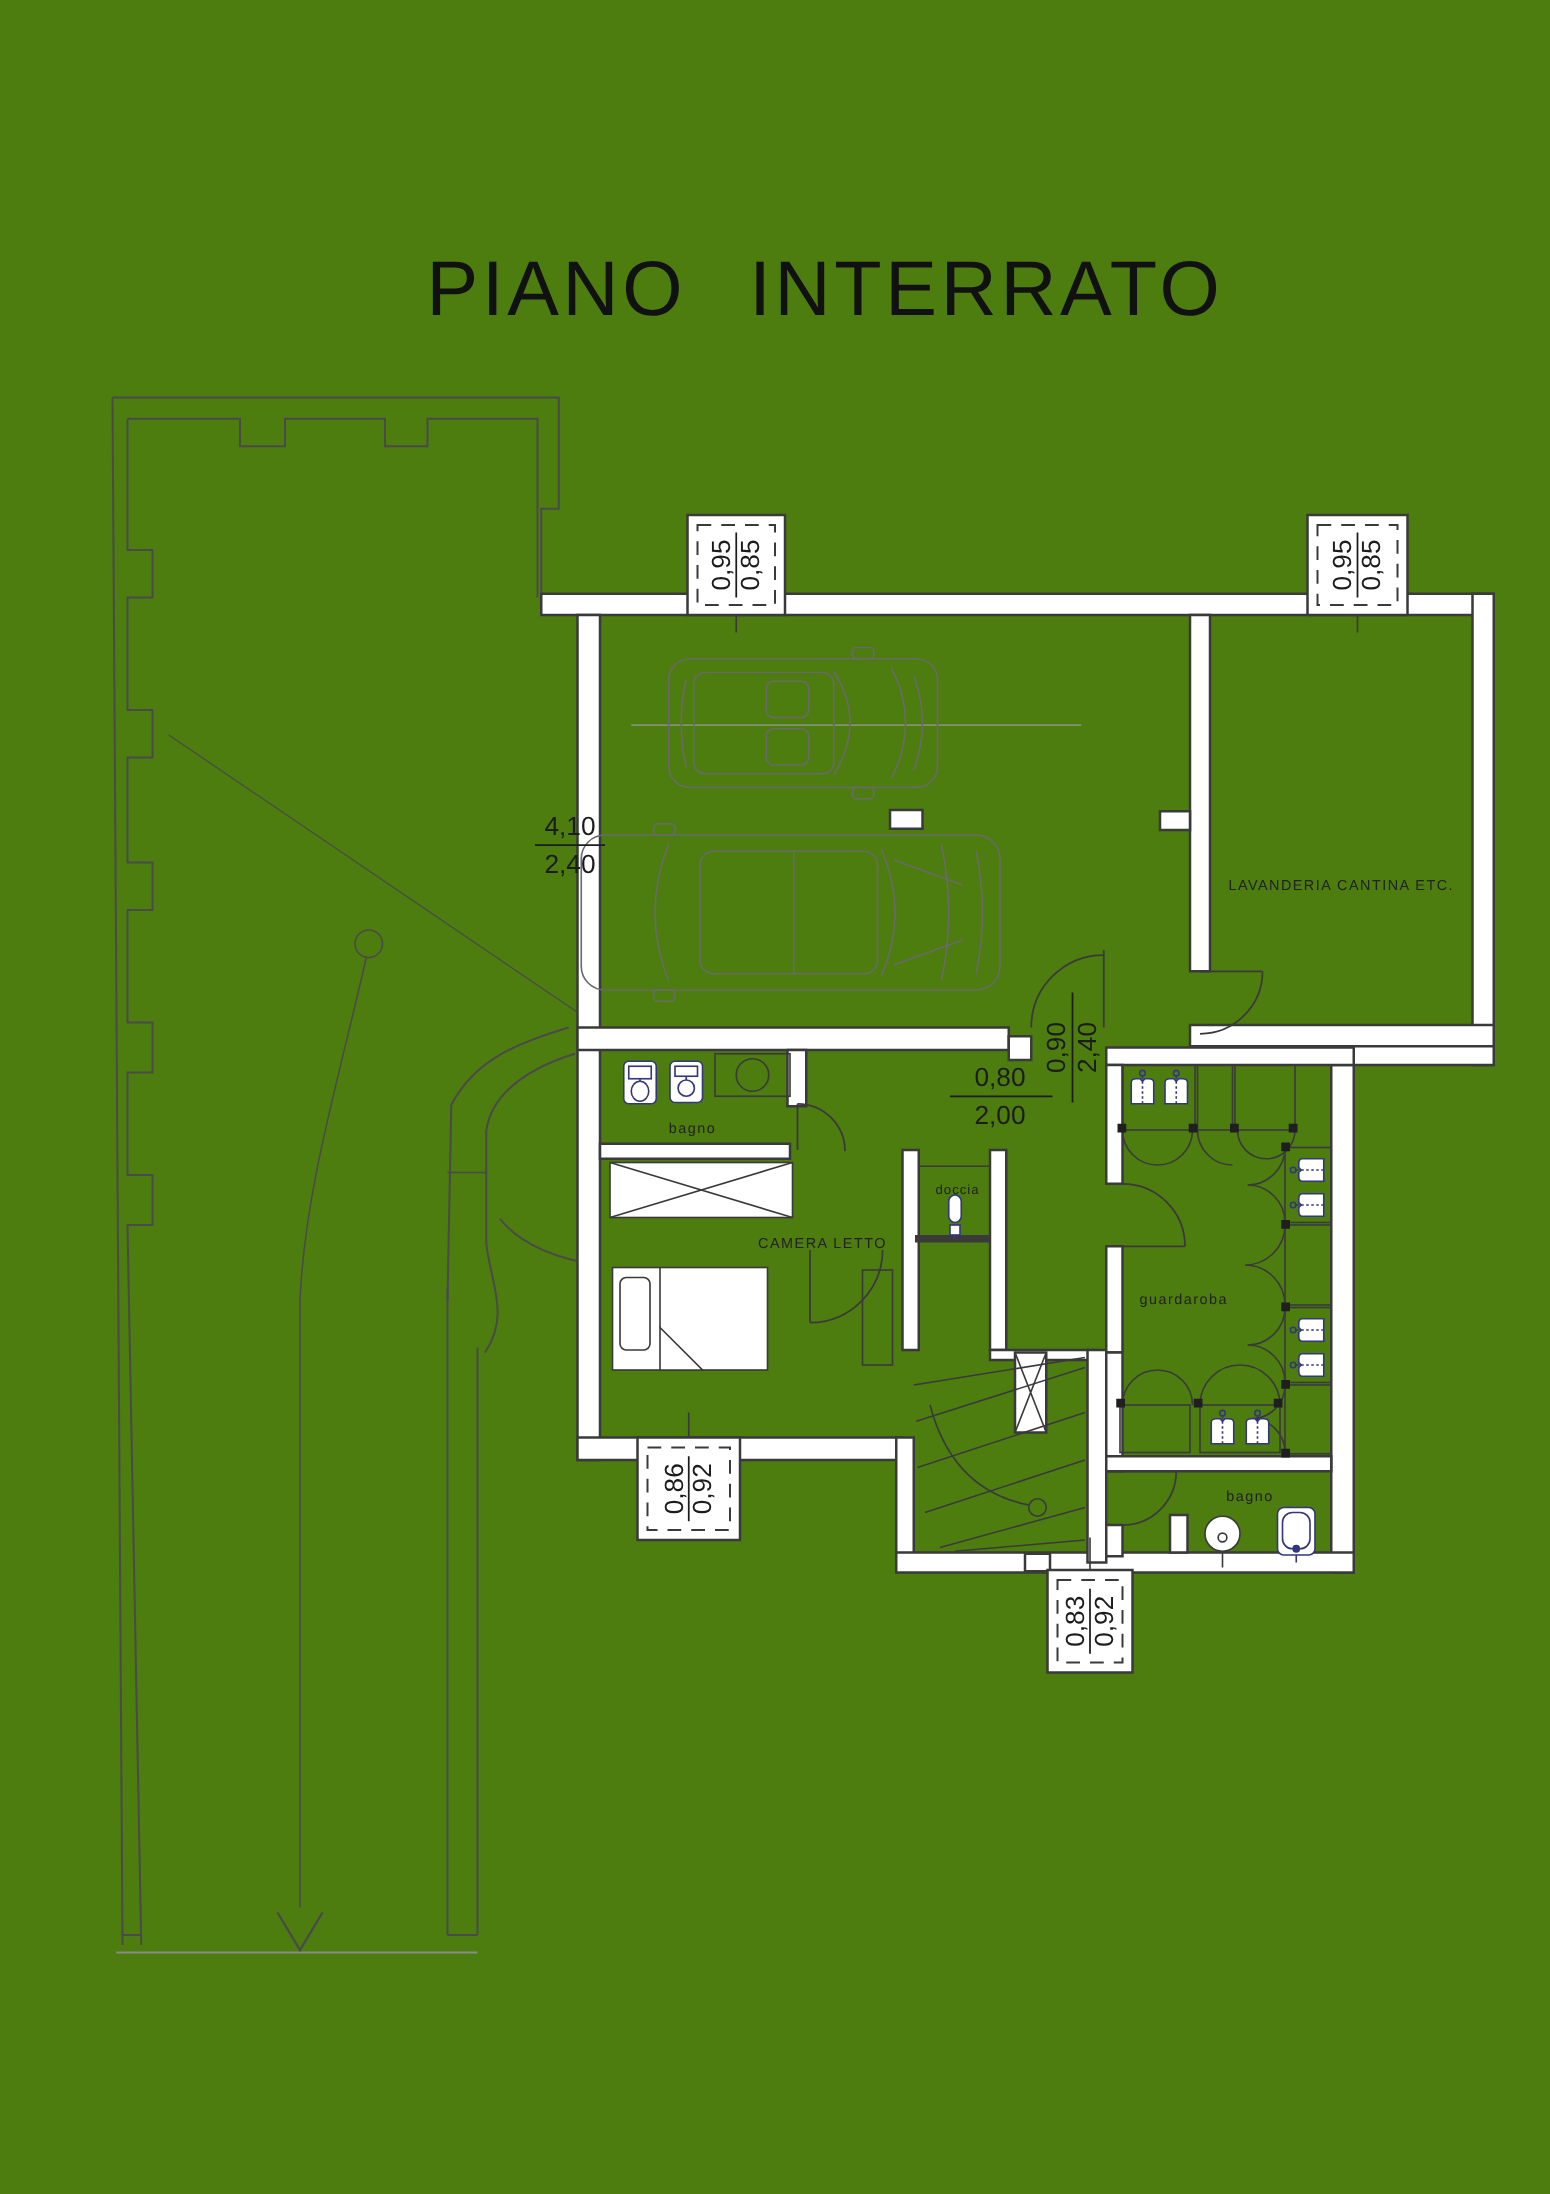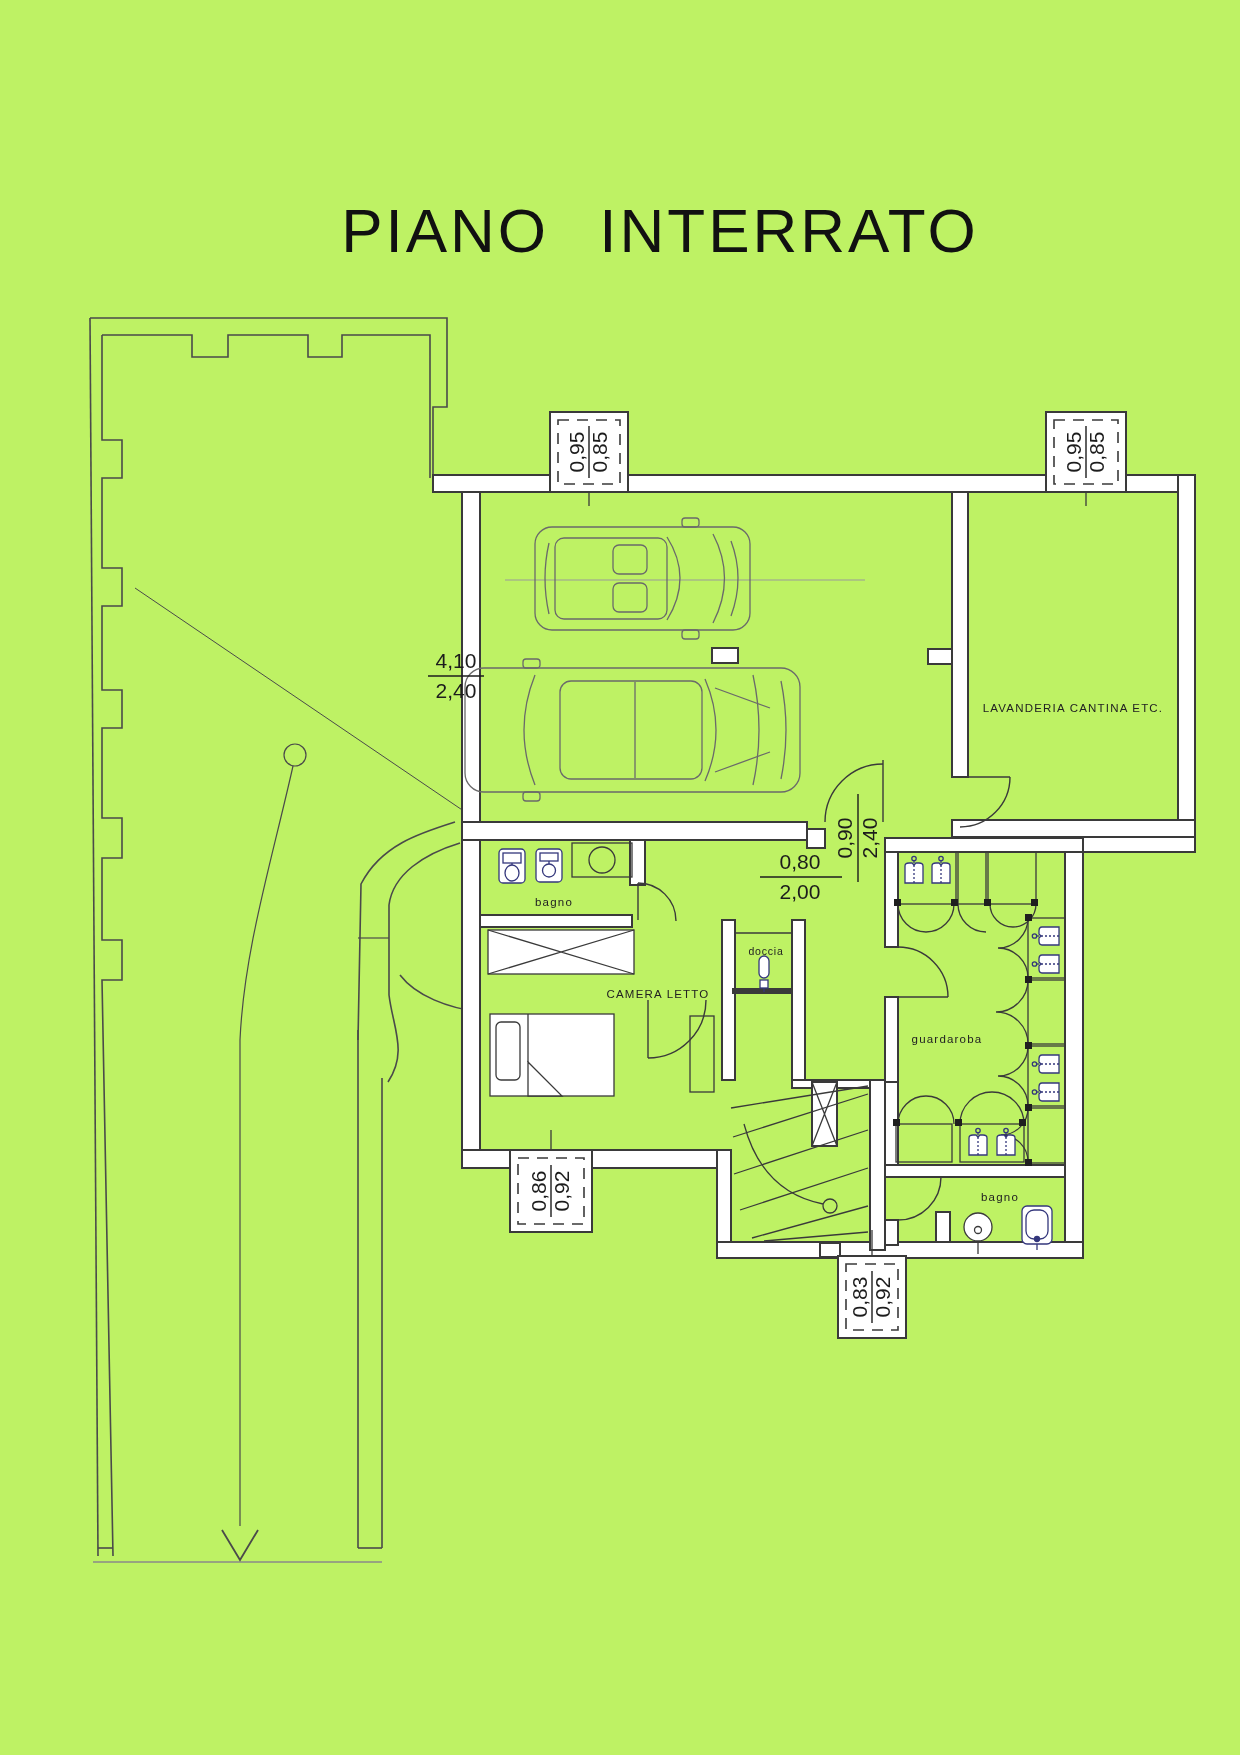--- a/index.html
+++ b/index.html
@@ -1,16 +1,16 @@
 <!DOCTYPE html>
 <html><head>
 <meta charset="utf-8">
 <style>
   html,body{margin:0;padding:0;background:#fff;}
-  #page{position:relative;width:1240px;height:1755px;background:#bef264;overflow:hidden;
+  #page{position:relative;width:1240px;height:1755px;background:#4d7c0f;overflow:hidden;
         font-family:"Liberation Sans", sans-serif;}
   svg text{font-family:"Liberation Sans", sans-serif;fill:#1a1a1a;}
   .title-text{font-size:62px;letter-spacing:3px;word-spacing:30px;fill:#111;}
   .room-label{font-size:11.5px;letter-spacing:1.2px;fill:#222;}
   .room-label-sm{font-size:10.5px;letter-spacing:0.8px;fill:#222;}
   .dim-text{font-size:21px;fill:#1c1c1c;}
   .wall{fill:#ffffff;stroke:#3a3a3a;stroke-width:2;}
   .thin{fill:none;stroke:#3a3a3a;stroke-width:1.3;}
   .door{fill:none;stroke:#3a3a3a;stroke-width:1.4;}
   .car{fill:none;stroke:#6a6a6a;stroke-width:1.3;}

